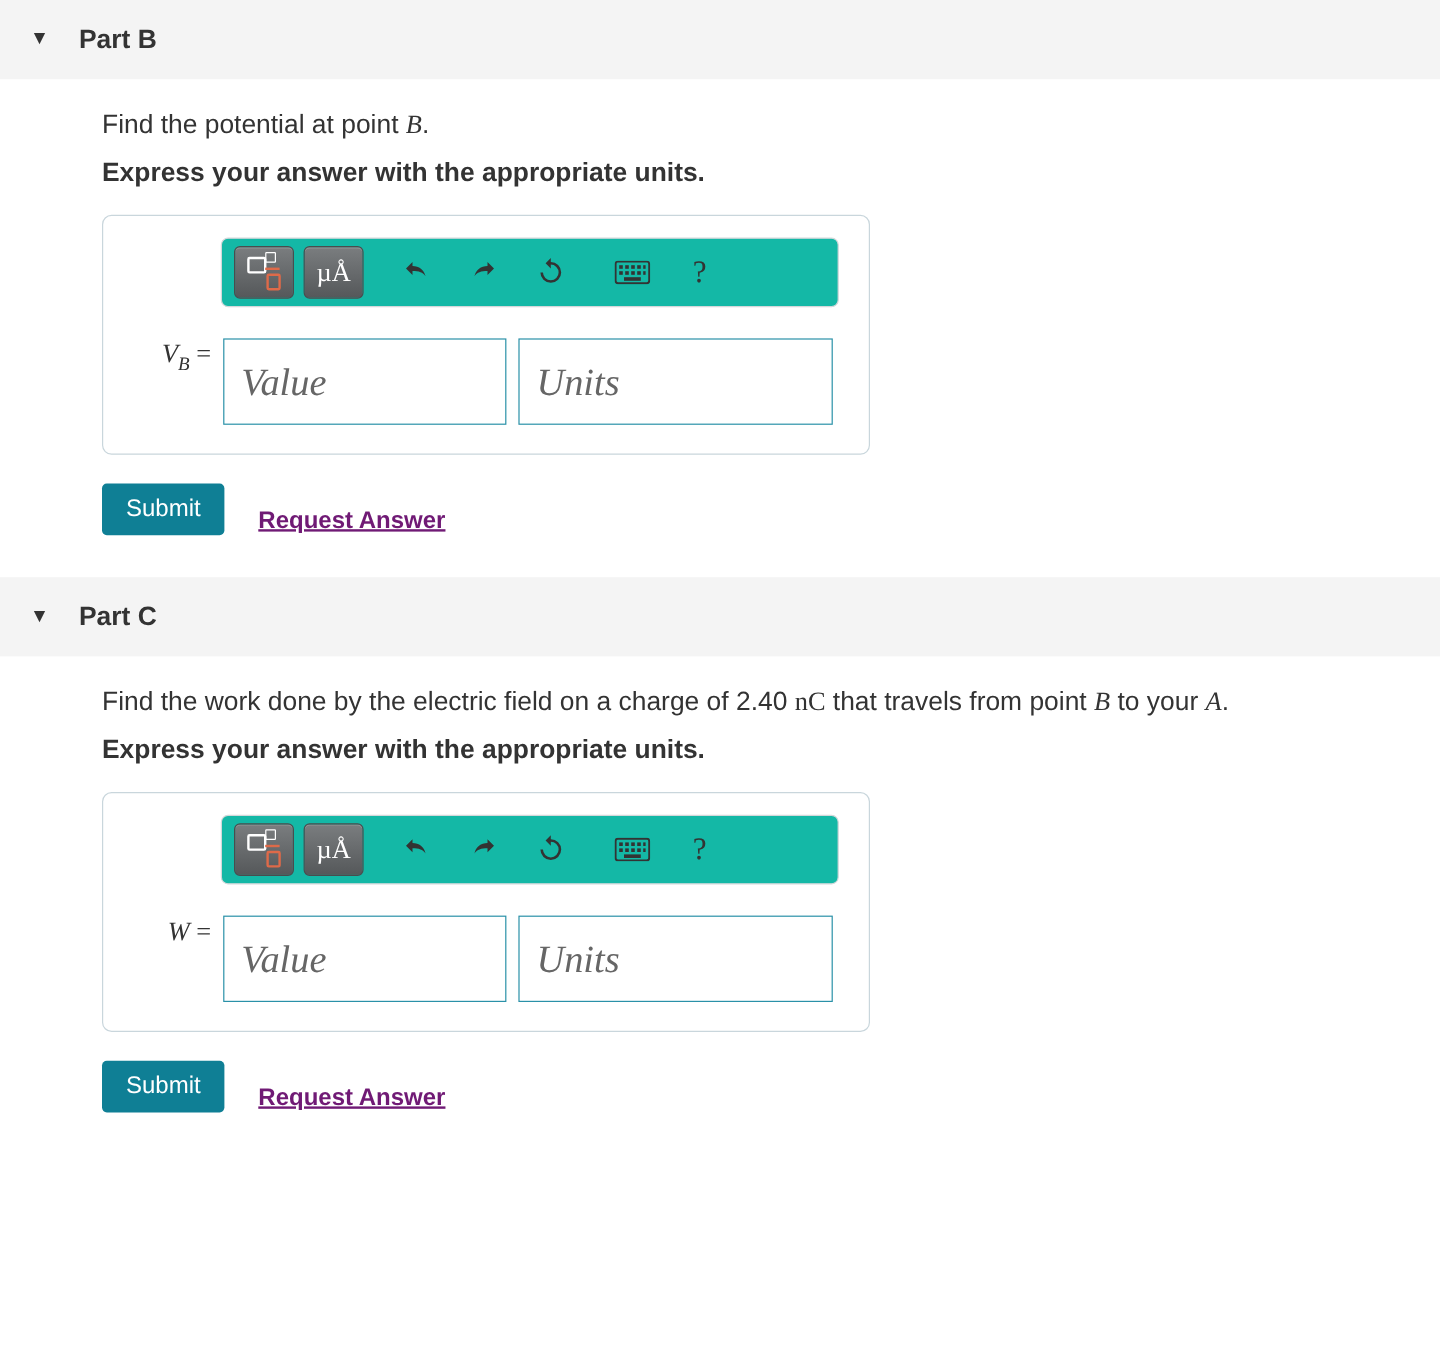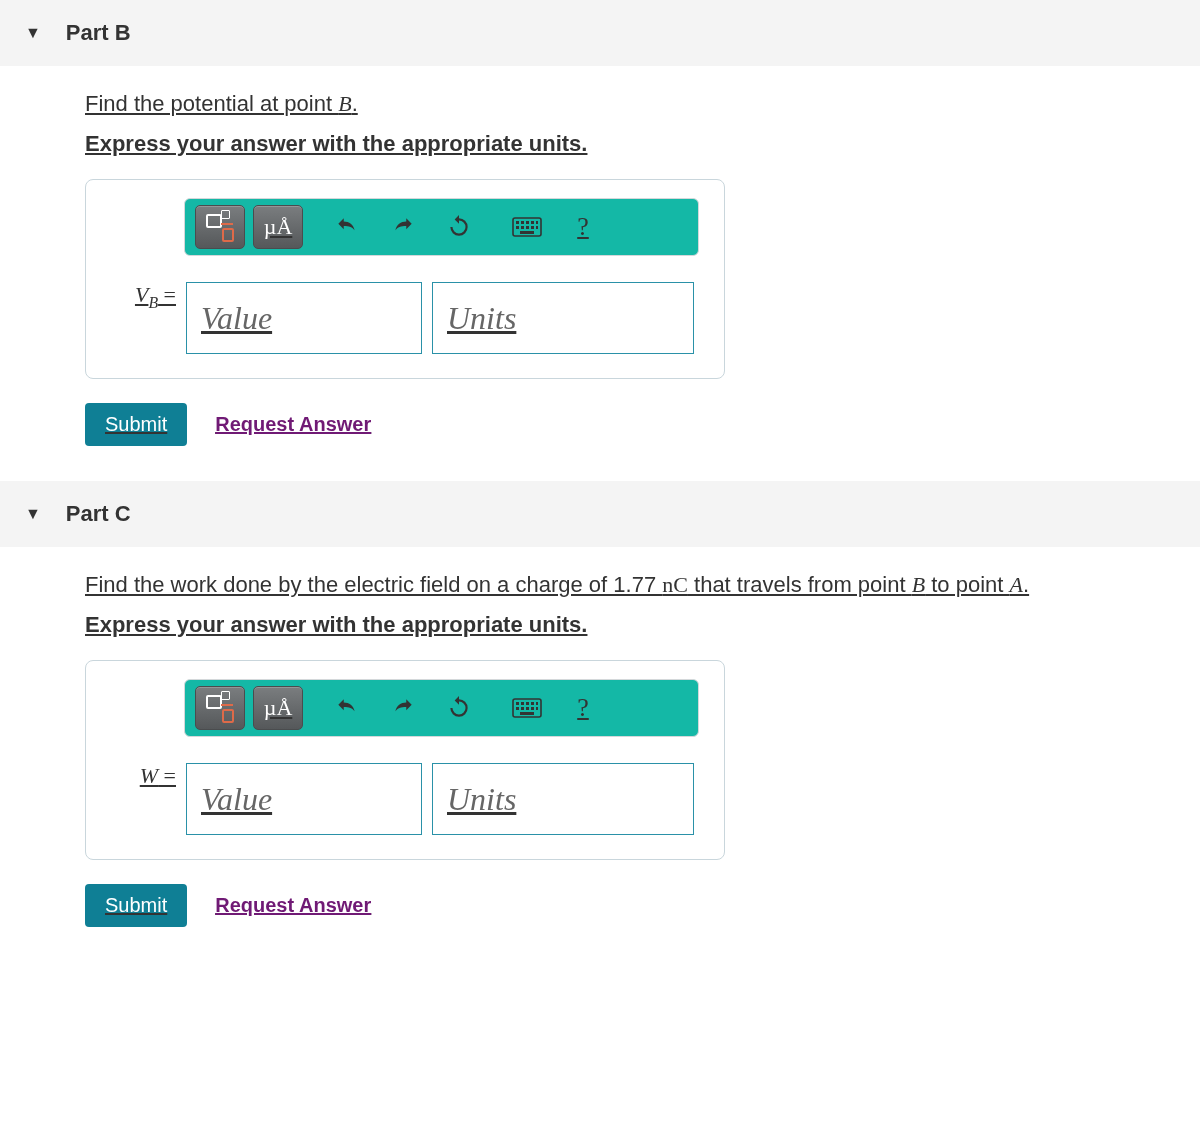--- a/index.html
+++ b/index.html
@@ -20,21 +20,20 @@
   .caret {
     font-size: 16px;
     color: #333;
   }
   .part-title {
     font-weight: 700;
     font-size: 22px;
   }
   .part-body {
     padding: 25px 4px 35px 85px;
-    text-decoration: underline;
   }
   .prompt-line {
     font-size: 22px;
     margin-bottom: 14px;
     color: #333;
   }
   .prompt-bold {
     font-size: 22px;
     font-weight: 700;
     margin-bottom: 22px;
@@ -112,21 +111,21 @@
   .field.value { width: 236px; }
   .field.units { width: 262px; }
   .field-ph {
     color:#666;
     font-family:'Times New Roman', serif;
     font-style: italic;
     font-size: 32px;
   }
 
   .actions {
-    display:flex; align-items:center; gap:28px; margin-top:24px;
+    display:flex; align-items:flex-end; gap:28px; margin-top:24px;
   }
   .submit-btn {
     background:#0f7f95;
     color:#fff;
     border:none;
     border-radius:4px;
     font-size:20px;
     padding: 10px 20px;
     cursor:pointer;
   }
@@ -227,21 +226,21 @@
 </div>
 
 <div class="part-header">
   <span class="caret">▼</span>
   <span class="part-title">Part C</span>
 </div>
 
 <div class="part-body">
 
   <div class="prompt-line">
-    <span>Find the work done by the electric field on a charge of 1.77 </span><span class="mupright">nC</span><span> that travels from point </span><span class="mvar">B</span><span> to point </span><span class="mvar">A</span><span>.</span>
+    <span>Find the work done by the electric field on a charge of 2.40 </span><span class="mupright">nC</span><span> that travels from point </span><span class="mvar">B</span><span> to your </span><span class="mvar">A</span><span>.</span>
   </div>
   <div class="prompt-bold">Express your answer with the appropriate units.</div>
 
   <div class="answer-card">
     <div class="toolbar">
       <div class="tbtn dark">
         <div class="frac-ico">
           <div class="nl"></div>
             <div class="ns"></div>
             <div class="bar"></div>

